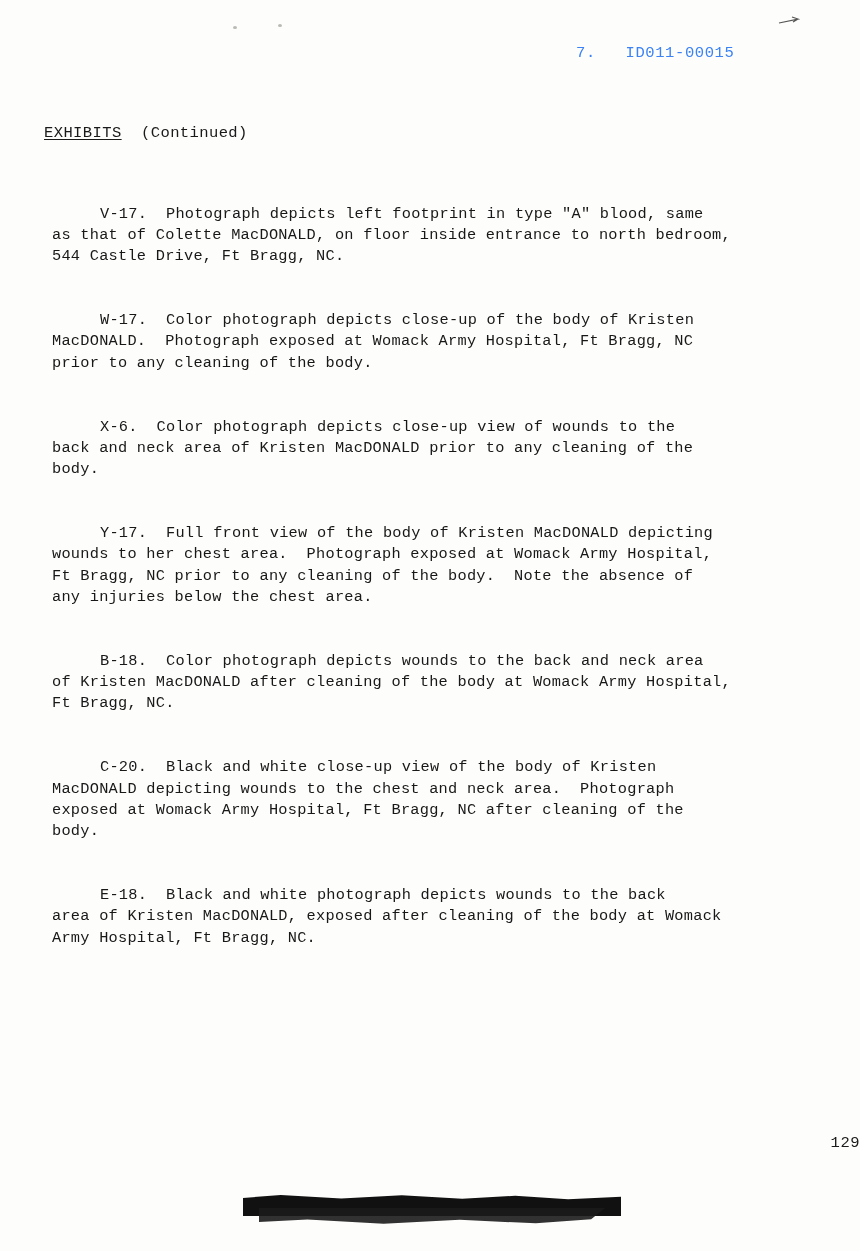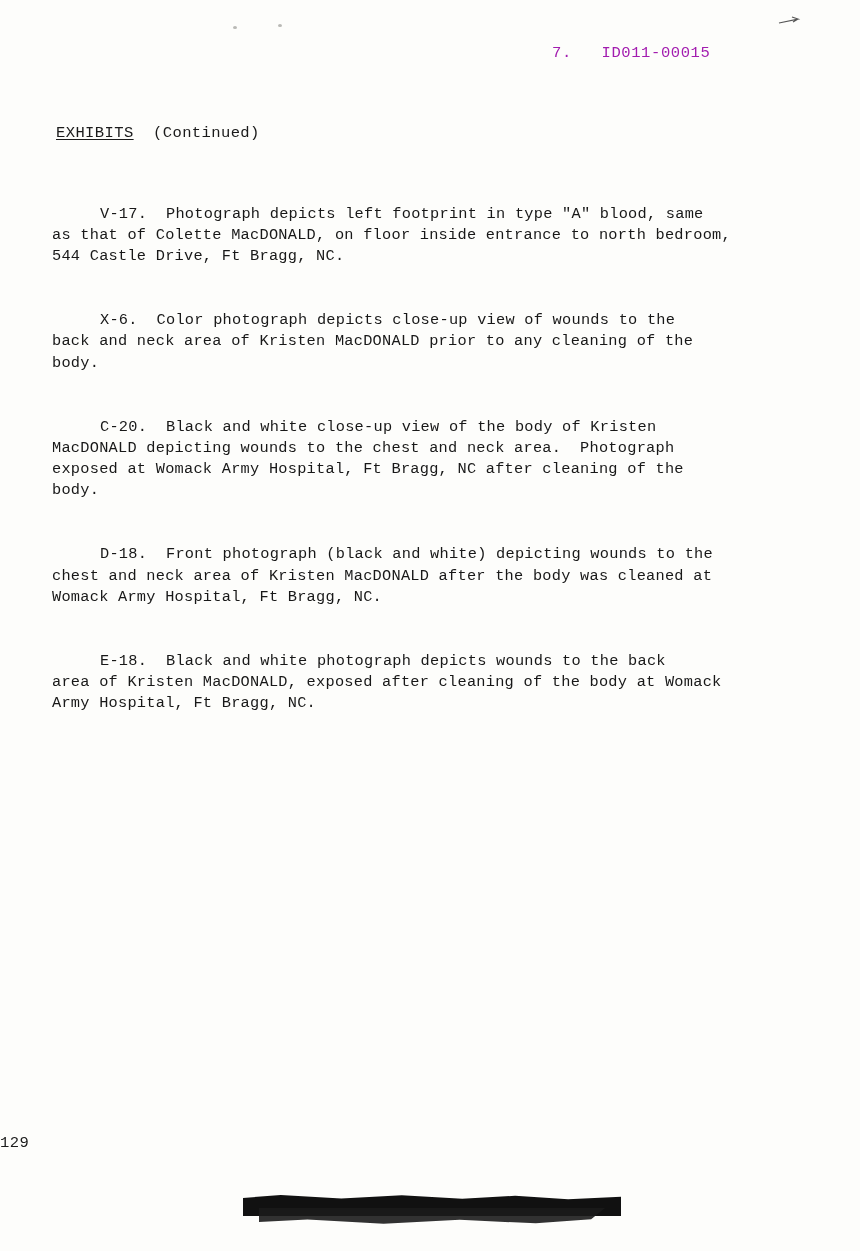--- a/index.html
+++ b/index.html
@@ -24,40 +24,40 @@
   .speck {
     position: absolute;
     background: #b9b9b5;
     border-radius: 50%;
   }
   #sp1 { left: 233px; top: 26px; width: 4px; height: 3px; }
   #sp2 { left: 278px; top: 24px; width: 4px; height: 3px; }
 
   .header-ref {
     position: absolute;
-    left: 552px;
+    left: 576px;
     top: 44px;
     font-size: 15.5px;
     letter-spacing: 0.6px;
-    color: #a21caf;
+    color: #3b82f6;
     white-space: pre;
   }
 
   .corner-mark {
     position: absolute;
     right: 56px;
     top: 16px;
     width: 26px;
     height: 10px;
   }
   .corner-mark svg { display: block; }
 
   .exhibits-head {
     position: absolute;
-    left: 56px;
+    left: 44px;
     top: 124px;
     font-size: 15.5px;
     letter-spacing: 0.4px;
     white-space: pre;
   }
   .exhibits-head .u {
     text-decoration: underline;
     text-underline-offset: 2px;
   }
 
@@ -77,21 +77,21 @@
     text-indent: 48px;
     white-space: pre-wrap;
     font-family: Liberation Mono, monospace;
   }
 
   .page-number {
     position: absolute;
     left: 0;
     right: 0;
     top: 1134px;
-    text-align: left;
+    text-align: right;
     font-size: 15.5px;
     letter-spacing: 0.5px;
   }
 
   .footer-stamp {
     position: absolute;
     left: 243px;
     top: 1188px;
     width: 378px;
     height: 40px;
@@ -141,30 +141,37 @@
   </div>
 
   <div class="header-ref">7.   ID011-00015</div>
 
   <div class="exhibits-head"><span class="u">EXHIBITS</span>  <span>(Continued)</span></div>
 
   <div class="body-text">
     <p class="para">V-17.  Photograph depicts left footprint in type "A" blood, same
 as that of Colette MacDONALD, on floor inside entrance to north bedroom,
 544 Castle Drive, Ft Bragg, NC.</p>
+    <p class="para">W-17.  Color photograph depicts close-up of the body of Kristen
+MacDONALD.  Photograph exposed at Womack Army Hospital, Ft Bragg, NC
+prior to any cleaning of the body.</p>
     <p class="para">X-6.  Color photograph depicts close-up view of wounds to the
 back and neck area of Kristen MacDONALD prior to any cleaning of the
 body.</p>
+    <p class="para">Y-17.  Full front view of the body of Kristen MacDONALD depicting
+wounds to her chest area.  Photograph exposed at Womack Army Hospital,
+Ft Bragg, NC prior to any cleaning of the body.  Note the absence of
+any injuries below the chest area.</p>
+    <p class="para">B-18.  Color photograph depicts wounds to the back and neck area
+of Kristen MacDONALD after cleaning of the body at Womack Army Hospital,
+Ft Bragg, NC.</p>
     <p class="para">C-20.  Black and white close-up view of the body of Kristen
 MacDONALD depicting wounds to the chest and neck area.  Photograph
 exposed at Womack Army Hospital, Ft Bragg, NC after cleaning of the
 body.</p>
-    <p class="para">D-18.  Front photograph (black and white) depicting wounds to the
-chest and neck area of Kristen MacDONALD after the body was cleaned at
-Womack Army Hospital, Ft Bragg, NC.</p>
     <p class="para">E-18.  Black and white photograph depicts wounds to the back
 area of Kristen MacDONALD, exposed after cleaning of the body at Womack
 Army Hospital, Ft Bragg, NC.</p>
     
     
     
     
     
   </div>
 

